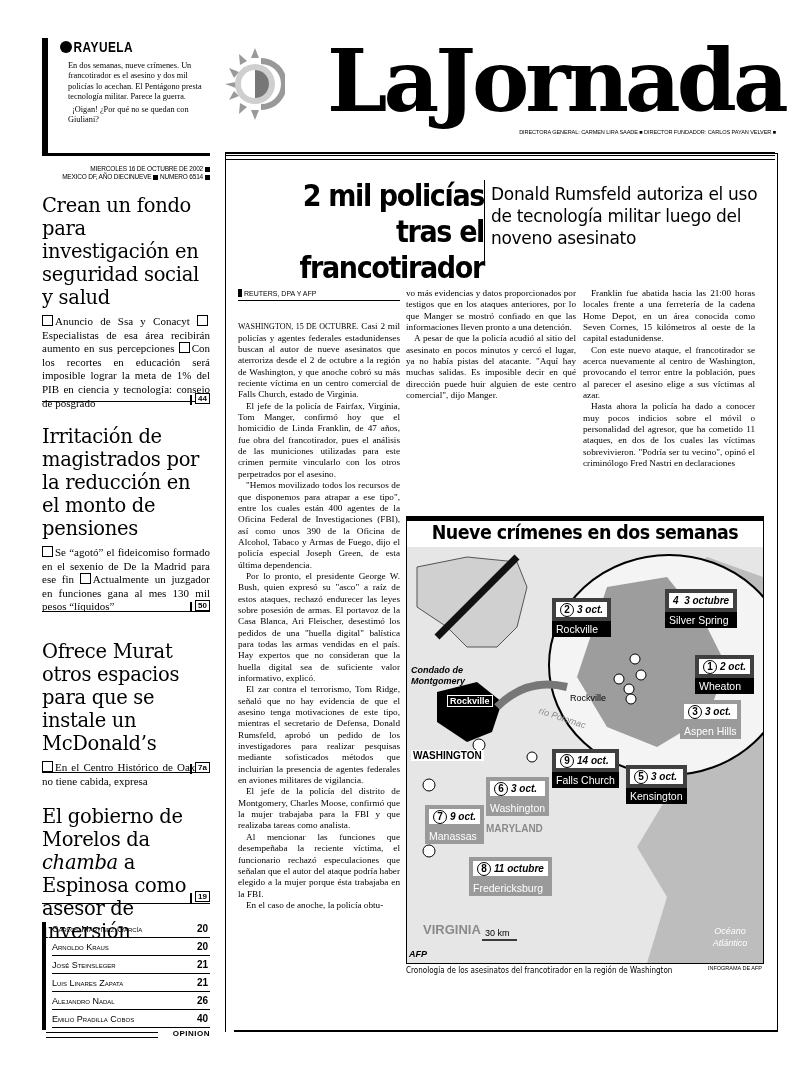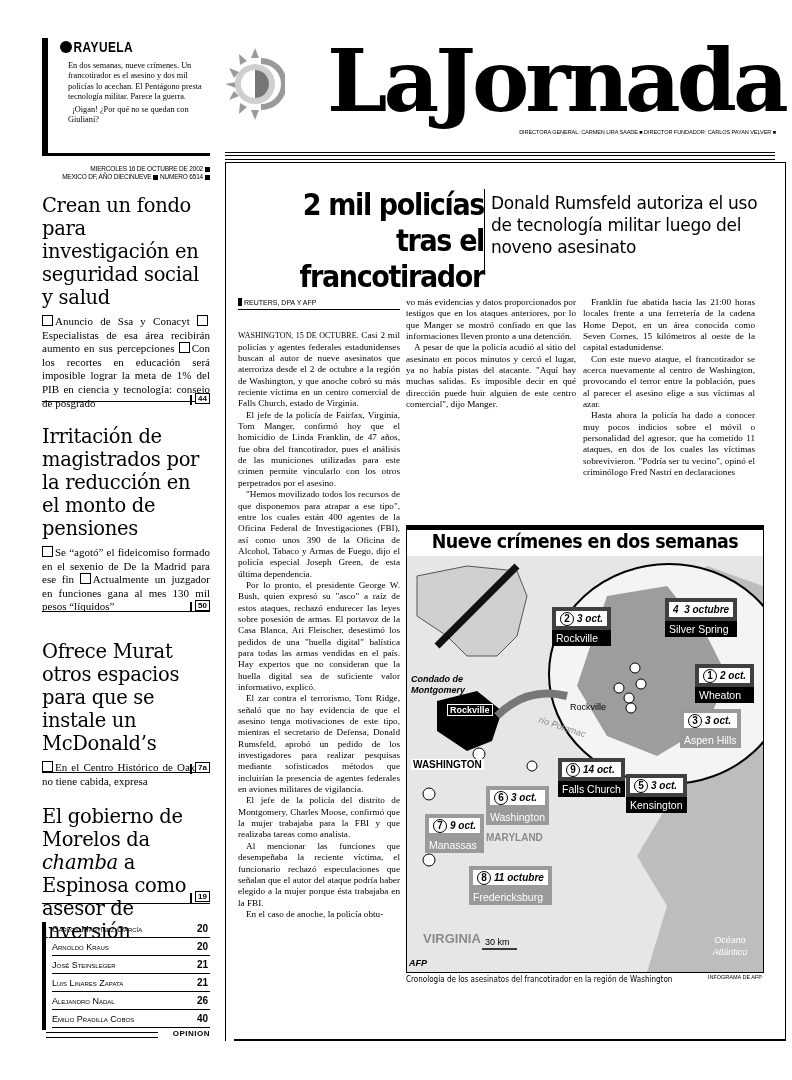--- a/index.html
+++ b/index.html
@@ -45,21 +45,21 @@
   
   #opinion { left:42px; top:922px; width:168px; height:118px; }
   #opinion .bar { position:absolute; left:0; top:0; width:4px; height:108px; background:#000; }
   #opinion .row { position:absolute; left:10px; width:158px; height:15px; border-bottom:1px solid #000; font-family:"Liberation Sans", sans-serif; font-size:9px; line-height:14px; font-variant:small-caps; }
   #opinion .row .pg { position:absolute; right:2px; top:0; font-weight:bold; font-size:10px; font-variant:normal; }
   #opinion .footer { position:absolute; left:4px; top:108px; width:164px; height:10px; }
   #opinion .footer .lines { position:absolute; left:0; right:52px; top:2px; height:4px; border-top:1px solid #000; border-bottom:1px solid #000; }
   #opinion .footer .lbl { position:absolute; right:0; top:-1px; font-family:"Liberation Sans", sans-serif; font-weight:bold; font-size:8px; letter-spacing:0.5px; }
 
   
-  #mainbox { left:225px; top:162px; width:551px; height:878px; border:1px solid #000; border-bottom:none;padding-left:8px; }
+  #mainbox { left:225px; top:153px; width:551px; height:878px; border:1px solid #000; border-bottom:none; }
   #mainbox .bottom-rule { position:absolute; left:8px; right:0; bottom:0; border-top:2px solid #000; }
   #headline { position:absolute; left:0; top:24px; width:258px; text-align:right; font-family:"DejaVu Sans", sans-serif; font-weight:bold; font-size:30px; line-height:36px; letter-spacing:-1.5px; transform:scaleX(0.9); transform-origin:right; }
   #hl-divider { position:absolute; left:258px; top:26px; height:82px; border-left:1px solid #000; }
   #subhead { position:absolute; left:265px; top:29px; width:280px; font-family:"DejaVu Sans", sans-serif; font-size:17px; line-height:22px; letter-spacing:-0.3px; }
 
   .col { position:absolute; font-family:"Liberation Serif", serif; font-size:9.2px; line-height:11.35px; text-align:justify; }
   .col p { margin:0; text-indent:8px; }
   .col p.noind { text-indent:0; }
   #col1 { left:12px; top:134px; width:162px; }
   #col2 { left:180px; top:134px; width:170px; }
@@ -237,21 +237,21 @@
         <div class="bot">Rockville</div>
       </div>
     <div class="callout dark" style="left:288px; top:138px;">
         <div class="top"><span class="num">1</span><span>2 oct.</span></div>
         <div class="bot">Wheaton</div>
       </div>
     <div class="callout grey" style="left:273px; top:183px;">
         <div class="top"><span class="num">3</span><span>3 oct.</span></div>
         <div class="bot">Aspen Hills</div>
       </div>
-    <div class="callout dark" style="left:145px; top:232px;margin-left:6px;">
+    <div class="callout dark" style="left:145px; top:232px;">
         <div class="top"><span class="num">9</span><span>14 oct.</span></div>
         <div class="bot">Falls Church</div>
       </div>
     <div class="callout dark" style="left:219px; top:248px;">
         <div class="top"><span class="num">5</span><span>3 oct.</span></div>
         <div class="bot">Kensington</div>
       </div>
     <div class="callout grey" style="left:79px; top:260px;">
         <div class="top"><span class="num">6</span><span>3 oct.</span></div>
         <div class="bot">Washington</div>

